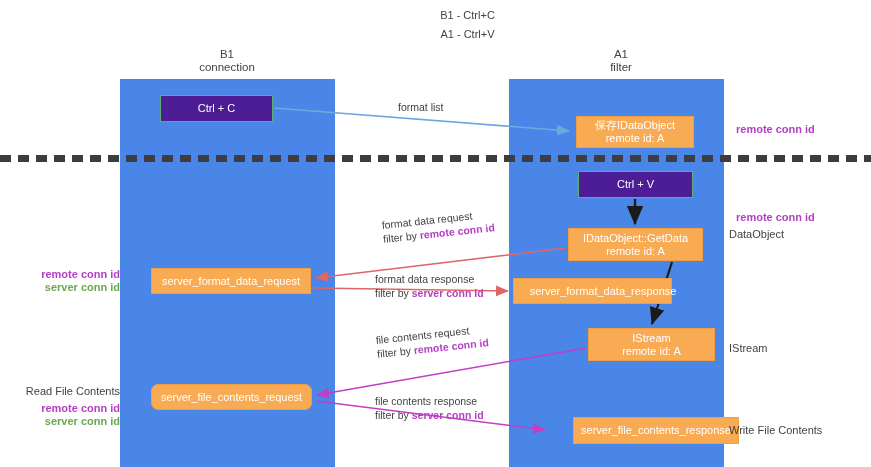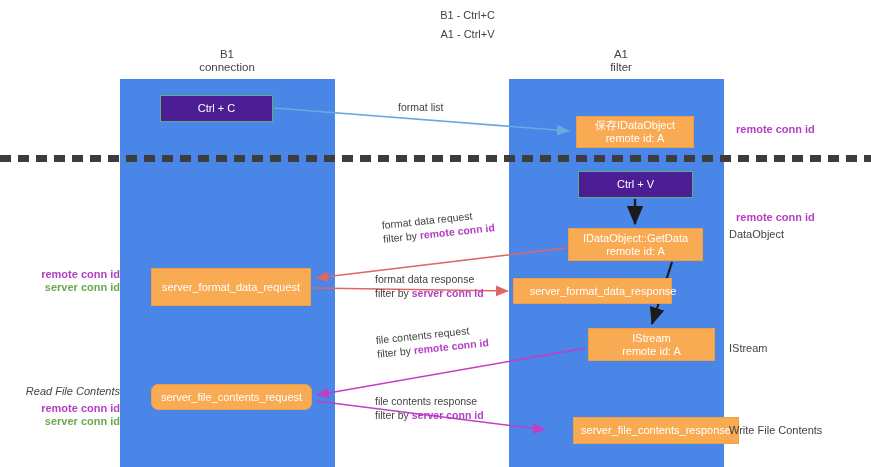--- a/index.html
+++ b/index.html
@@ -25,41 +25,41 @@
        align-items:center;justify-content:center;color:#ffffff;font-size:11px;
        line-height:13px;text-align:center;}
   .box.green{background:#4c1d95;border:1px solid #5fae75;}
   .box.orange{background:#f9ab54;border:1px solid #f19e41;}
 
   .b-ctrlc{left:160px;top:95px;width:113px;height:27px;}
   .b-ctrlv{left:578px;top:171px;width:115px;height:27px;}
   .b-idataobject{left:576px;top:116px;width:118px;height:32px;}
   .b-getdata{left:568px;top:228px;width:135px;height:33px;}
   .b-istream{left:588px;top:328px;width:127px;height:33px;}
-  .b-sfdreq{left:151px;top:268px;width:160px;height:38px;}
+  .b-sfdreq{left:151px;top:268px;width:160px;height:26px;}
   .b-sfdresp{left:513px;top:278px;width:159px;height:26px;padding-left:21px;}
   .b-sfcreq{left:151px;top:384px;width:161px;height:26px;border-radius:7px;}
   .b-sfcresp{left:549px;top:417px;width:166px;height:27px;margin-left:24px;}
 
   .divider{position:absolute;left:0;top:155px;width:871px;height:7px;
            background-image:repeating-linear-gradient(to right,#3d3d3d 0px,#3d3d3d 11px,rgba(0,0,0,0) 11px,rgba(0,0,0,0) 18px);}
 
   .note{position:absolute;font-size:11px;line-height:13px;color:#434343;white-space:nowrap;}
   .magenta{color:#b43fc4;font-weight:bold;}
   .green-t{color:#6aa84f;font-weight:bold;}
   .right-note{text-align:left;}
   .left-note{text-align:right;}
 
   .n-rc1{left:736px;top:123px;}
   .n-rc2{left:736px;top:211px;}
   .n-dataobject{left:729px;top:228px;}
   .n-istream{left:729px;top:342px;}
   .n-write{left:729px;top:424px;}
   .n-left1{left:16px;top:268px;width:104px;}
-  .n-readfile{left:16px;top:385px;width:104px;font-style:italic;}
+  .n-readfile{left:16px;top:385px;width:104px;}
   .n-left2{left:16px;top:402px;width:104px;}
 
   .arrowlabel{position:absolute;font-size:10.5px;line-height:14px;color:#434343;
               white-space:nowrap;transform-origin:left top;}
   .al-formatlist{left:398px;top:100px;}
   .al-fdreq{left:381px;top:218px;transform:rotate(-6deg);}
   .al-fdresp{left:375px;top:272px;}
   .al-fcreq{left:375px;top:333px;transform:rotate(-6deg);}
   .al-fcresp{left:375px;top:394px;}
 

